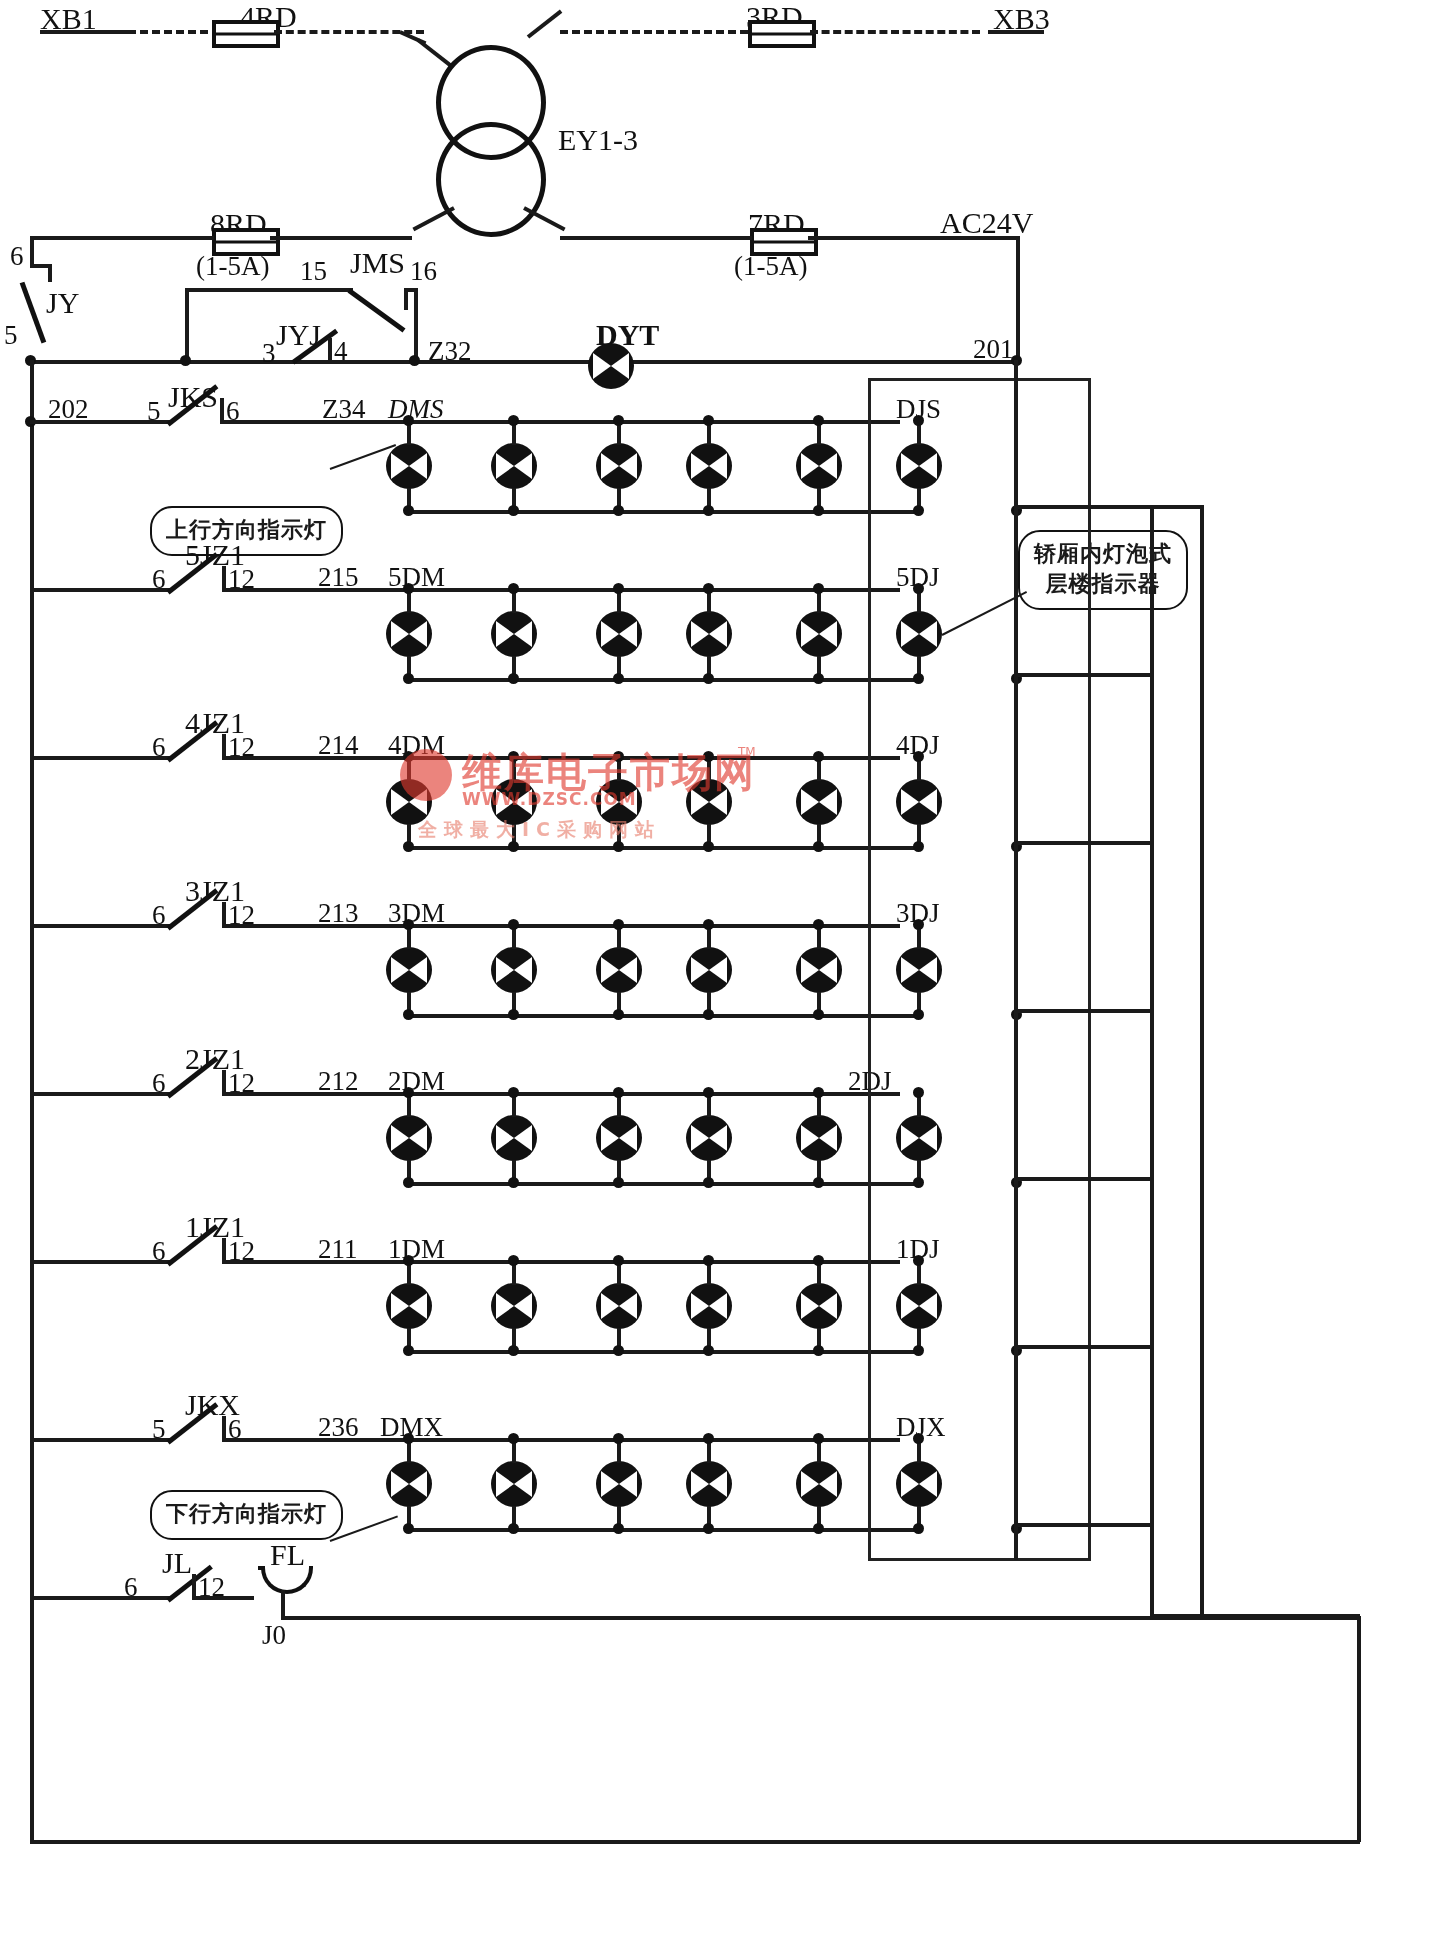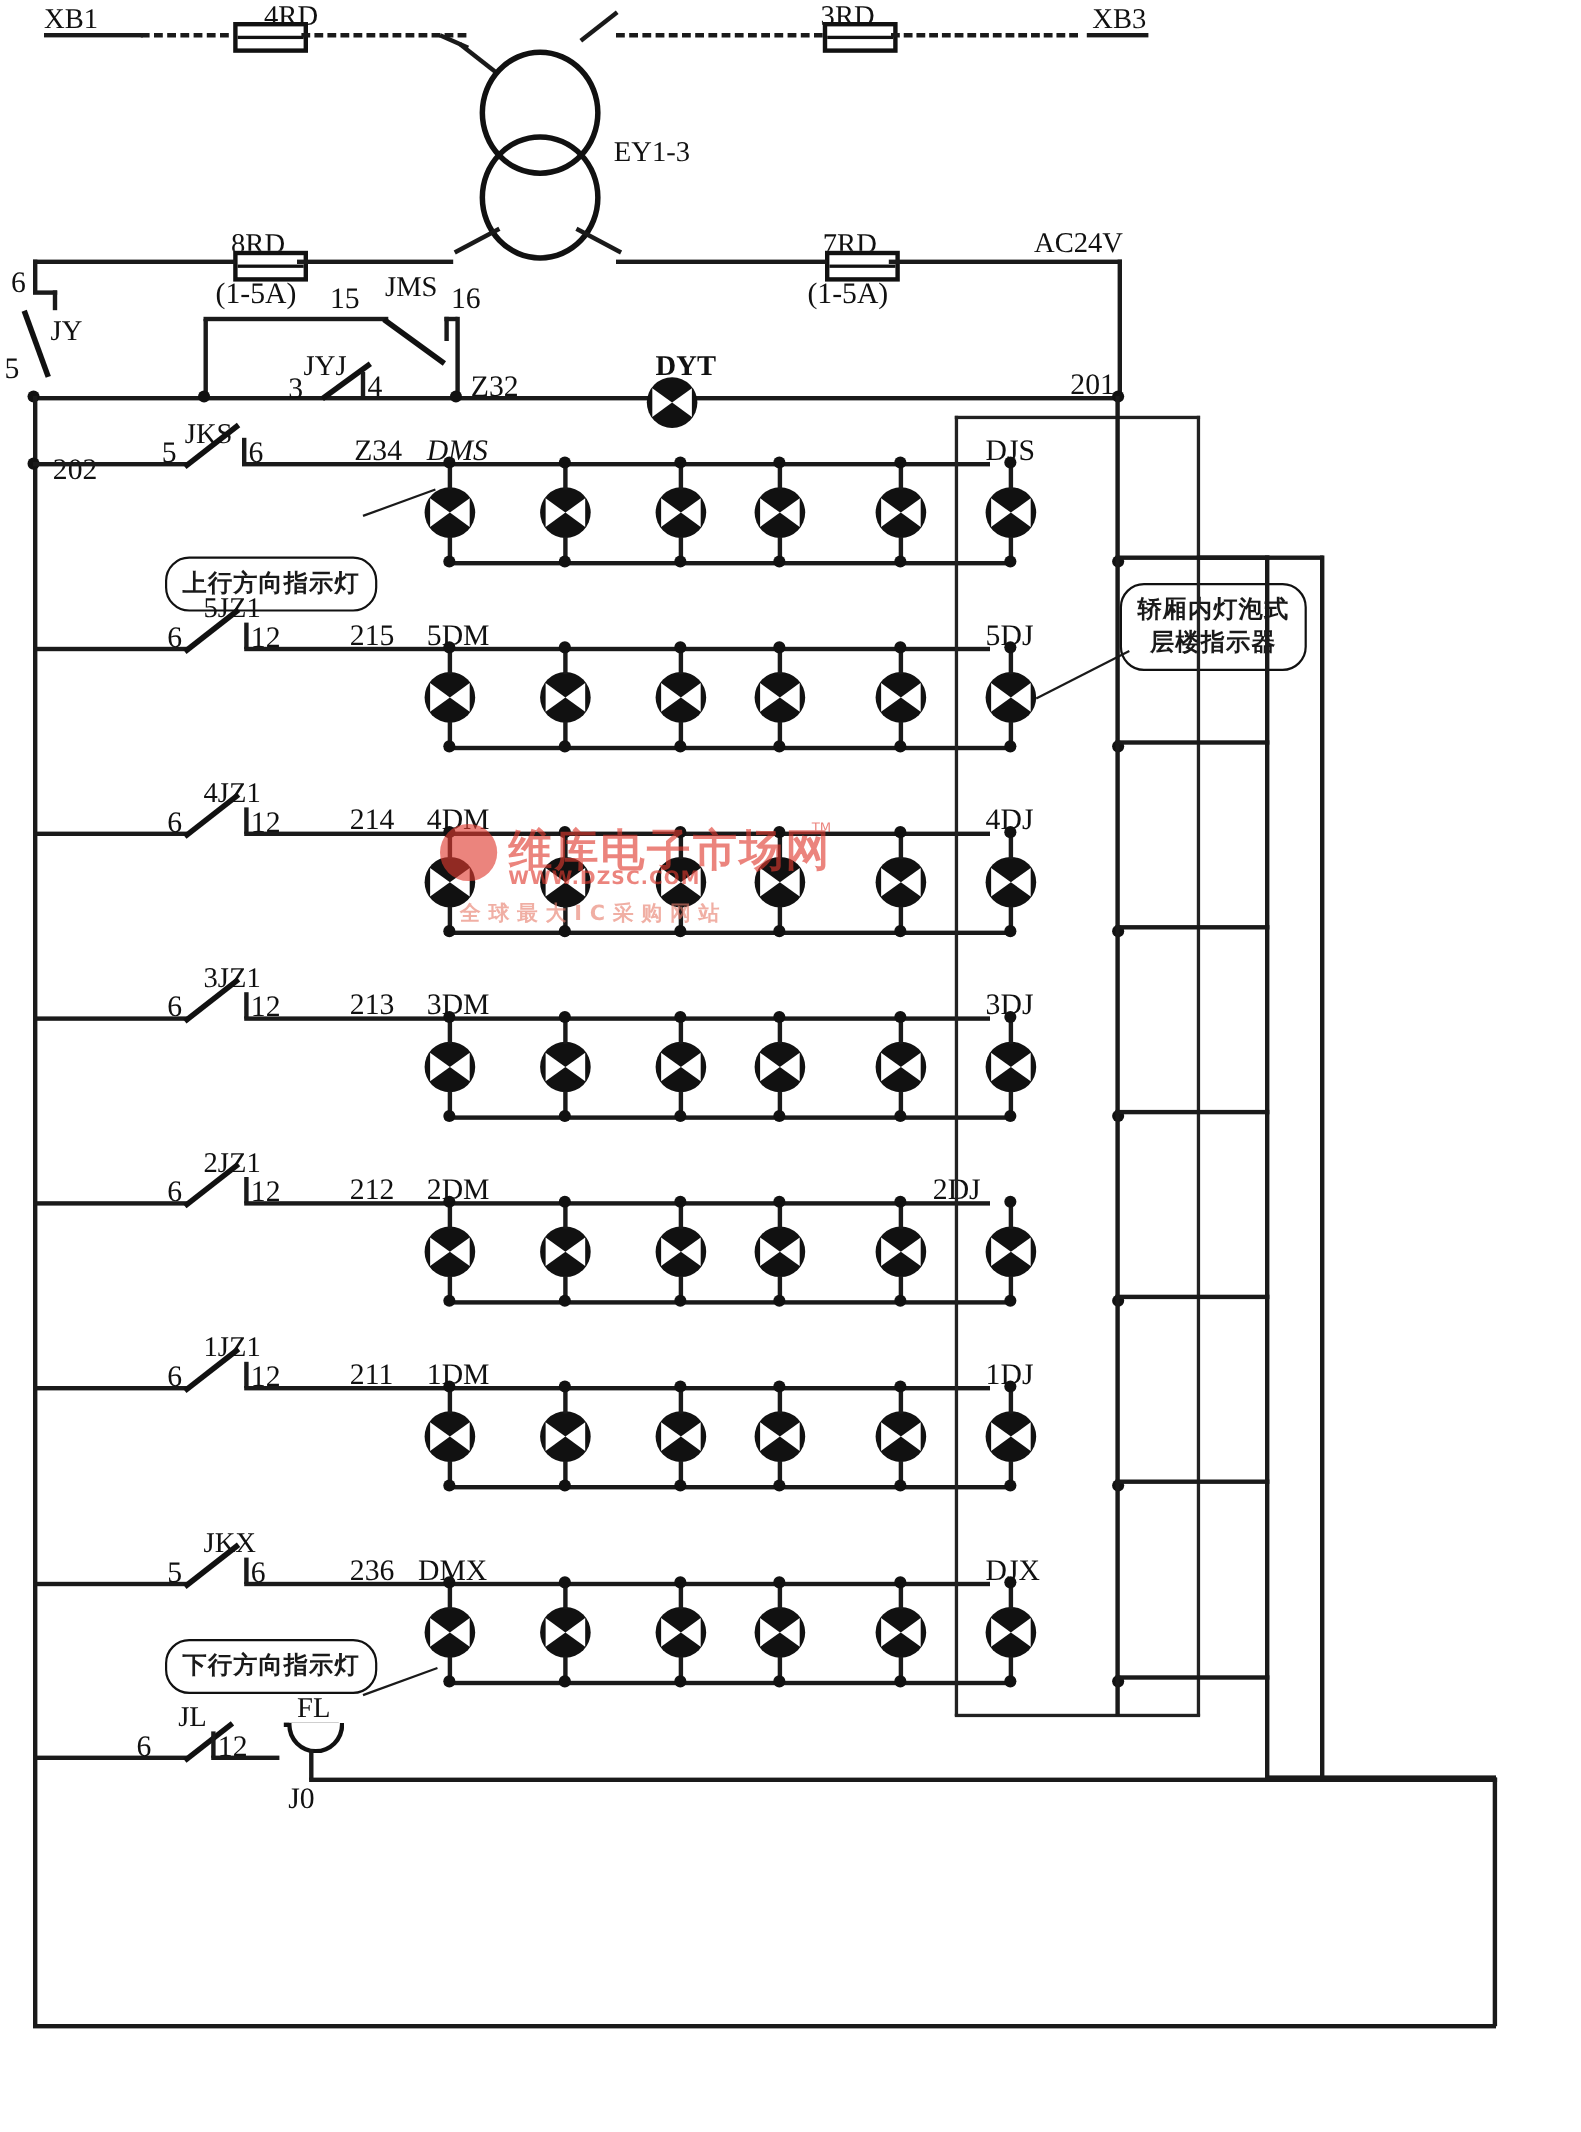--- a/index.html
+++ b/index.html
@@ -1,20 +1,20 @@
 <!DOCTYPE html>
 <html><head>
 <meta charset="utf-8">
 <style>
   html,body{margin:0;padding:0;background:#fff;}
   body{font-family:"Liberation Serif",serif;color:#1a1a1a;}
   #root{position:relative;width:1437px;height:1938px;overflow:hidden;background:#fff;}
   .lbl{position:absolute;white-space:nowrap;font-family:"Liberation Serif",serif;color:#111;line-height:1;}
   .lbl.md{font-size:27px;}
-  .lbl.lg{font-size:26px;}
+  .lbl.lg{font-size:30px;}
   .lbl.b{font-weight:bold;}
   .cn{font-family:"DejaVu Sans",sans-serif;font-weight:bold;font-size:22px;letter-spacing:1px;}
   .wire{position:absolute;background:#1a1a1a;}
   .h{height:4px;}
   .v{width:4px;}
   .thin{background:#222;}
   .dash-h{position:absolute;height:0;border-top:4px dashed #1a1a1a;}
   .node{position:absolute;width:11px;height:11px;border-radius:50%;background:#111;}
   .fuse{position:absolute;border:4px solid #111;background:#fff;}
   .fuse:after{content:"";position:absolute;left:0;right:0;top:50%;height:3px;background:#111;transform:translateY(-50%);}
@@ -126,21 +126,21 @@
   <div class="wire v" style="left:328px;top:338px;height:24px;"></div>
 
   <div class="lbl md" style="left:428px;top:338px;">Z32</div>
   <div class="node" style="left:409px;top:355px;"></div>
 
   <div class="lbl lg b" style="left:596px;top:320px;">DYT</div>
   <div class="lamp" style="left:588px;top:343px;"></div>
 
   <div class="wire v" style="left:30px;top:360px;height:1482px;"></div>
   <div class="node" style="left:25px;top:416px;"></div>
-  <div class="lbl md" style="left:48px;top:413px;">202</div>
+  <div class="lbl md" style="left:48px;top:396px;">202</div>
 
   <div class="wire h" style="left:30px;top:420px;width:140px;"></div>
   <div class="sw" style="left:168px;top:422px;width:62px;transform:rotate(-38deg);"></div>
   <div class="lbl lg" style="left:168px;top:382px;">JKS</div>
   <div class="lbl md" style="left:147px;top:398px;">5</div>
   <div class="lbl md" style="left:226px;top:398px;">6</div>
   <div class="wire v" style="left:220px;top:398px;height:24px;"></div>
   <div class="lbl md" style="left:322px;top:396px;">Z34</div>
   <div class="lbl md" style="left:388px;top:396px;font-style:italic;">DMS</div>
   <div class="wire h" style="left:220px;top:420px;width:680px;"></div>

